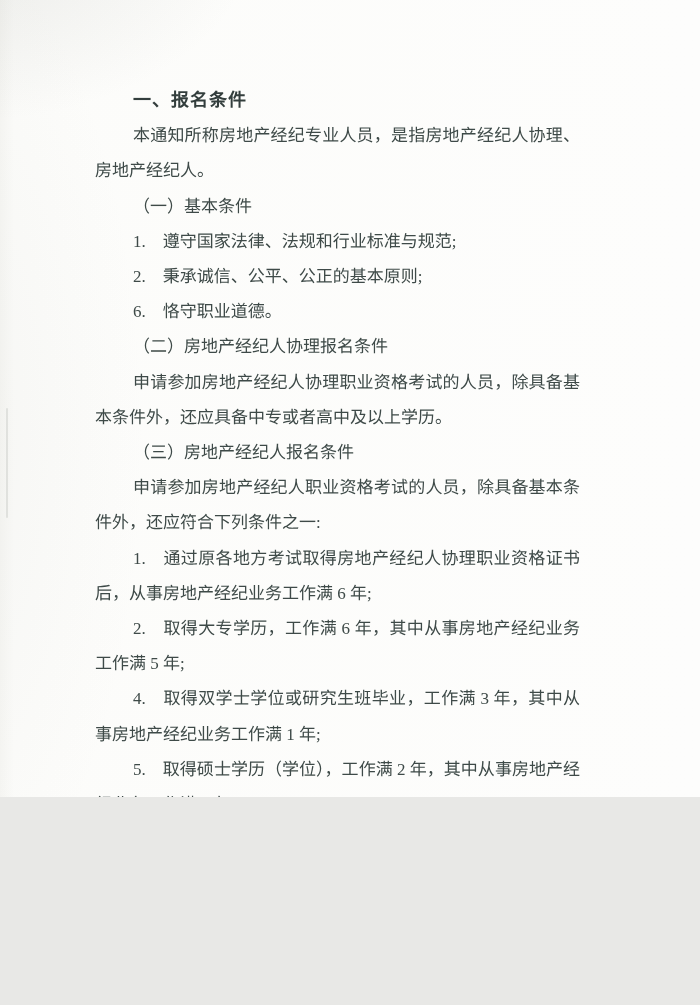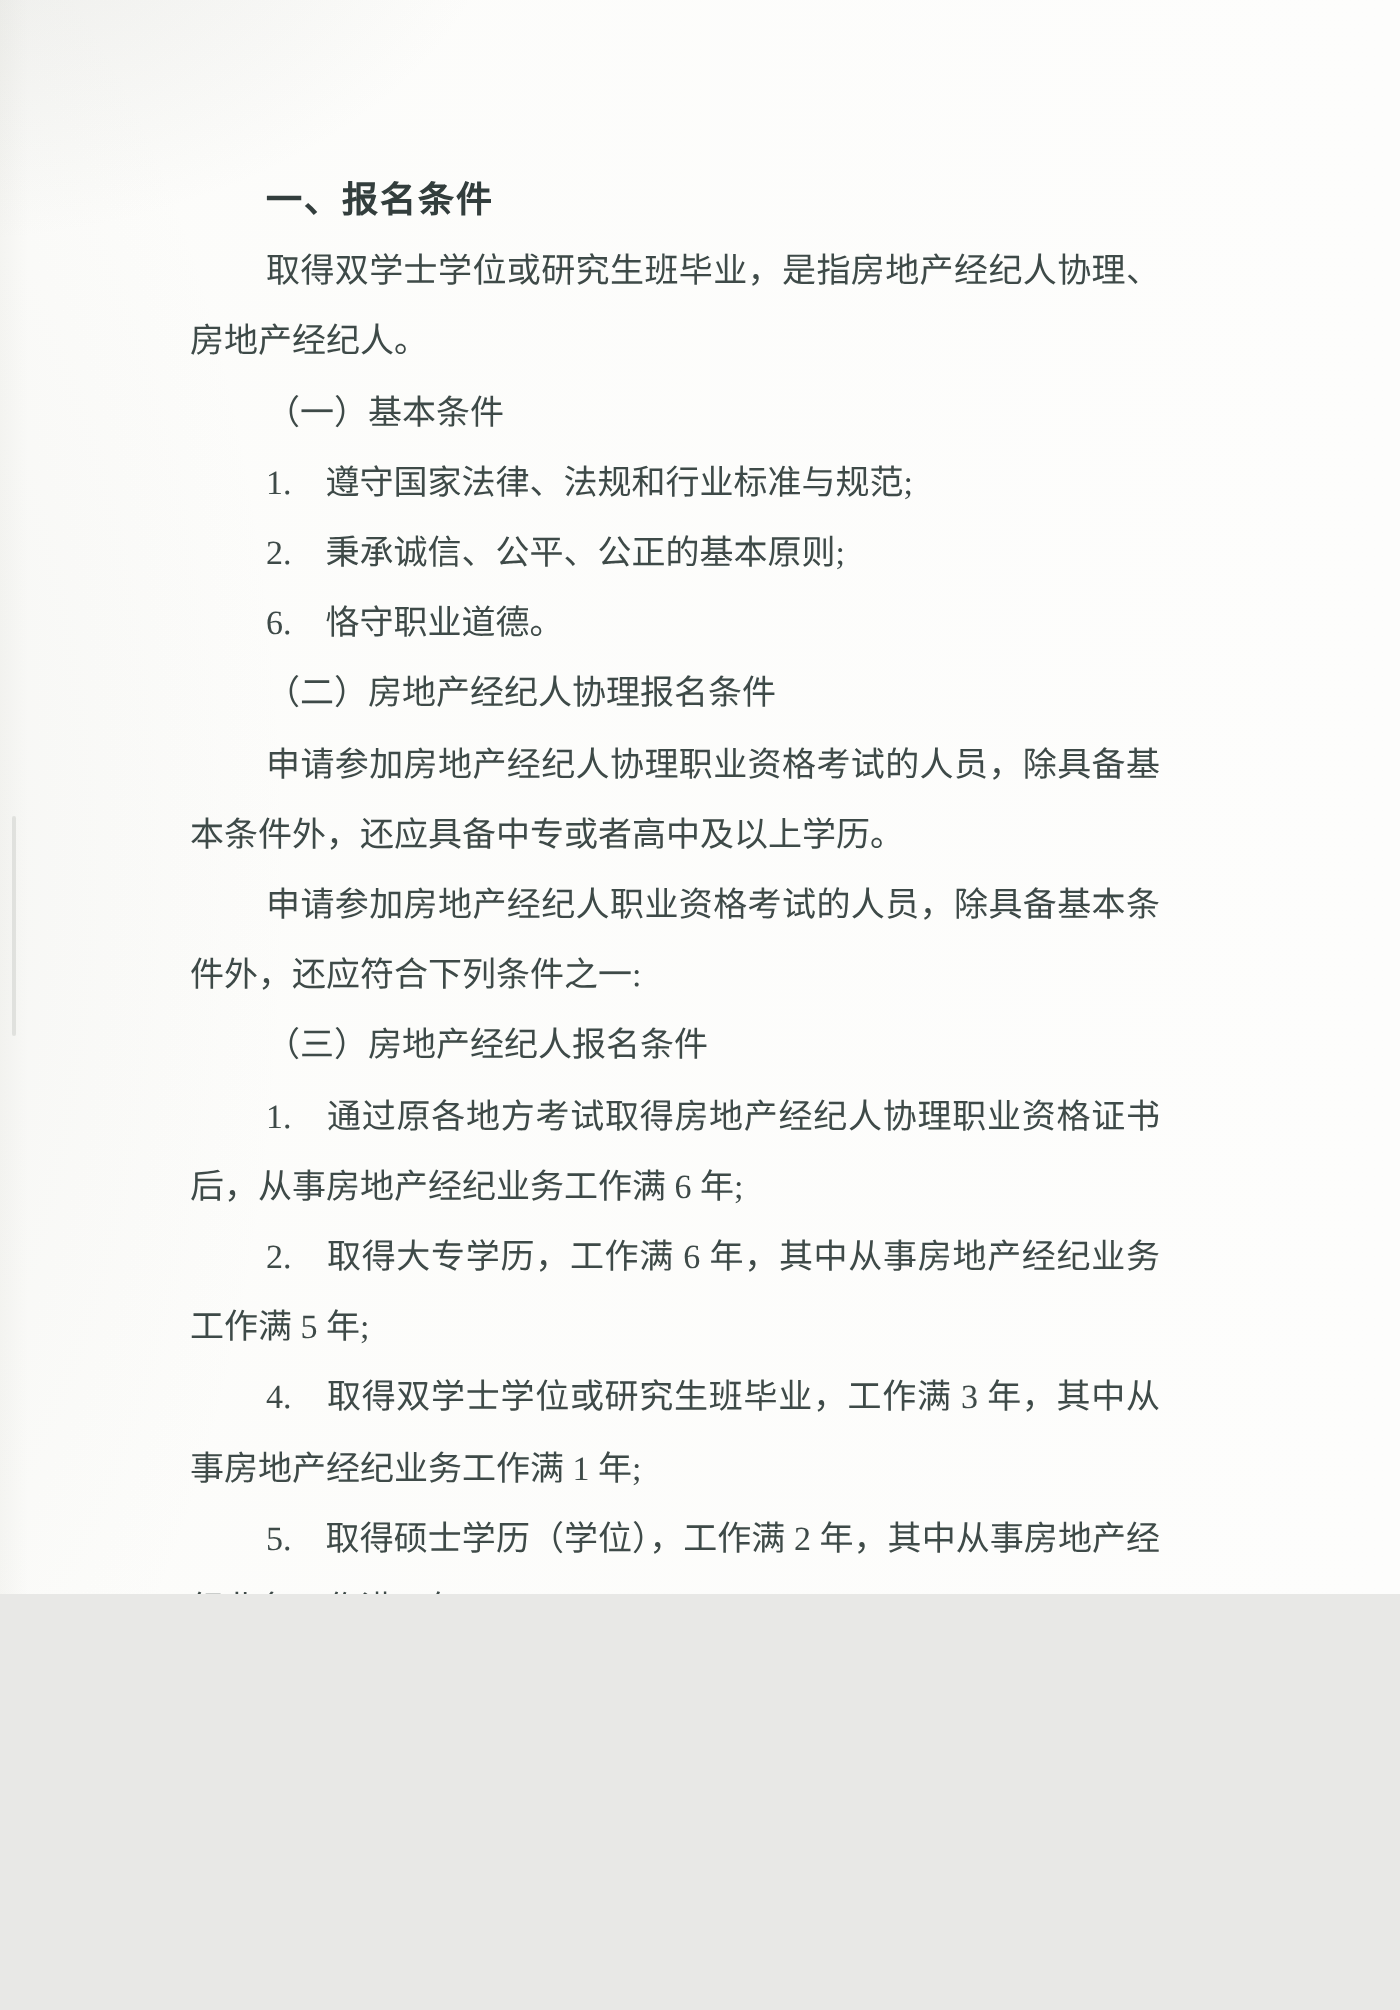--- a/index.html
+++ b/index.html
@@ -65,28 +65,28 @@
     color: #4d4d4d;
     letter-spacing: 0.5px;
   }
 </style>
 </head>
 <body>
 
 <div class="page">
   <div class="content">
     <h1 class="doc-heading">一、报名条件</h1>
-    <p class="para">取得双学士学位或研究生班毕业，是指房地产经纪人协理、房地产经纪人。</p>
+    <p class="para">本通知所称房地产经纪专业人员，是指房地产经纪人协理、房地产经纪人。</p>
     <p class="para">（一）基本条件</p>
     <p class="para">1.　遵守国家法律、法规和行业标准与规范;</p>
     <p class="para">2.　秉承诚信、公平、公正的基本原则;</p>
     <p class="para">6.　恪守职业道德。</p>
     <p class="para">（二）房地产经纪人协理报名条件</p>
     <p class="para">申请参加房地产经纪人协理职业资格考试的人员，除具备基本条件外，还应具备中专或者高中及以上学历。</p>
+    <p class="para">（三）房地产经纪人报名条件</p>
     <p class="para">申请参加房地产经纪人职业资格考试的人员，除具备基本条件外，还应符合下列条件之一:</p>
-    <p class="para">（三）房地产经纪人报名条件</p>
     <p class="para">1.　通过原各地方考试取得房地产经纪人协理职业资格证书后，从事房地产经纪业务工作满 6 年;</p>
     <p class="para">2.　取得大专学历，工作满 6 年，其中从事房地产经纪业务工作满 5 年;</p>
     <p class="para">4.　取得双学士学位或研究生班毕业，工作满 3 年，其中从事房地产经纪业务工作满 1 年;</p>
     <p class="para">5.　取得硕士学历（学位），工作满 2 年，其中从事房地产经纪业务工作满 1 年;</p>
   </div>
   <div class="page-number">2</div>
 </div>
 
 </body></html>

